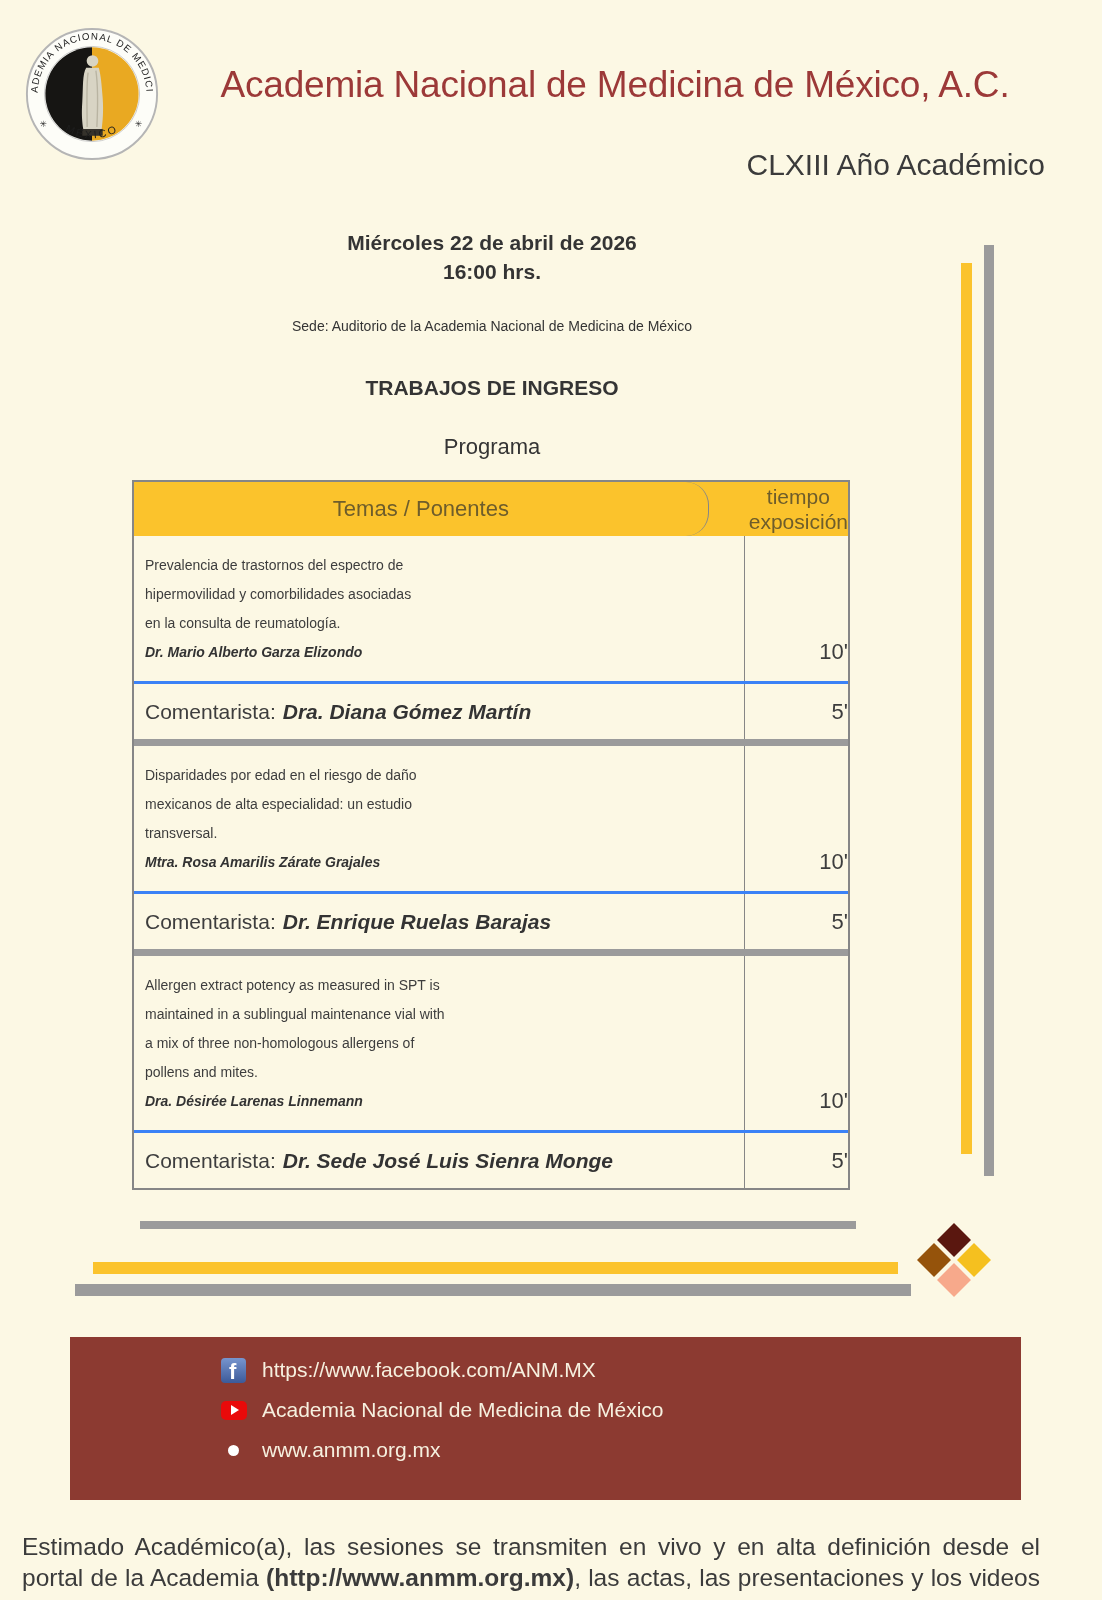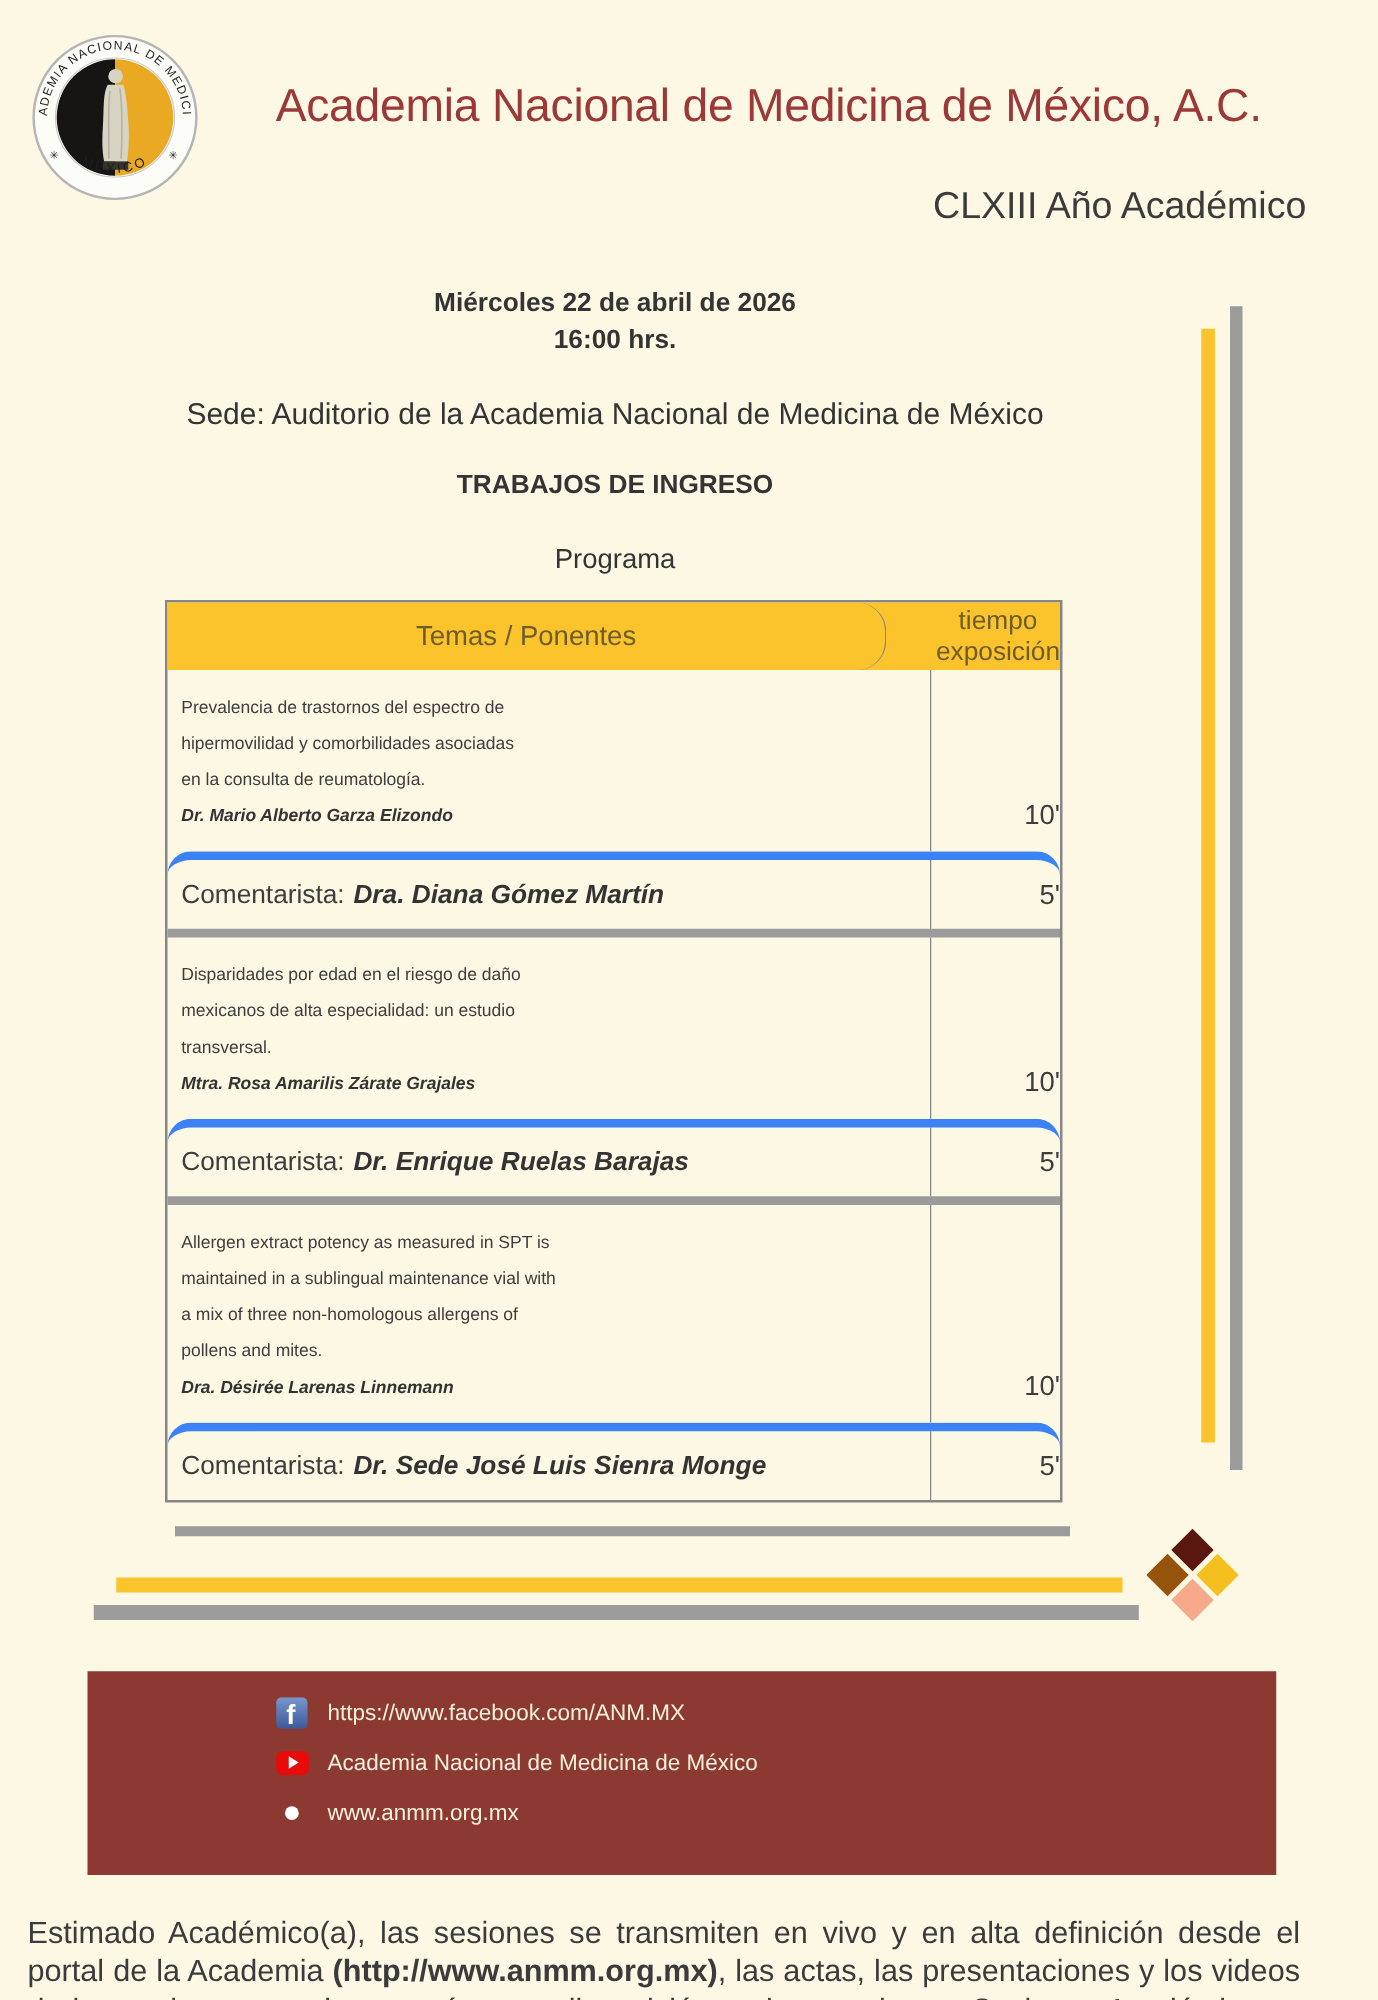--- a/index.html
+++ b/index.html
@@ -15,21 +15,21 @@
     left:150px;top:64px;width:930px;text-align:center;
     font-size:37px;color:#9C3938;letter-spacing:-0.2px;
   }
   .acad-year{
     right:57px;top:148px;font-size:30px;color:#3B3B3B;
   }
 
   
   .center-col{left:0;width:984px;text-align:center;color:#343434;}
   .date-block{top:228px;font-weight:bold;font-size:21px;line-height:29px;}
-  .venue{top:318px;font-size:24px;}
+  .venue{top:318px;font-size:14px;}
   .session-type{top:376px;font-size:21px;font-weight:bold;}
   .program-label{top:434px;font-size:22px;}
 
   
   .ptable{
     left:132px;top:480px;width:718px;box-sizing:border-box;
     border:2px solid #868686;background:#FCF8E4;color:#3D3D3D;
   }
   .phead{display:flex;height:54px;background:#FBC32C;color:#6E5D2B;}
   .phead .hmain{
@@ -39,21 +39,21 @@
   .phead .htime{
     flex:1;display:flex;flex-direction:column;align-items:center;justify-content:center;
     font-size:21px;line-height:25px;margin-left:40px;
   }
   .row{display:flex;}
   .cell-main{width:611px;box-sizing:border-box;border-right:1px solid #868686;}
   .cell-time{flex:1;display:flex;justify-content:flex-end;font-size:22px;}
   .topic-row .cell-main{padding:15px 12px 14px 11px;font-size:14px;line-height:29px;}
   .topic-row .cell-time{align-items:flex-end;padding-bottom:16px;}
   .speaker{font-weight:bold;font-style:italic;color:#333;}
-  .comm-row{border-top:7px solid #3b82f6;height:55px;border-radius:19px;}
+  .comm-row{border-top:3px solid #3b82f6;height:55px;}
   .comm-row .cell-main{display:flex;align-items:center;padding:0 12px 0 11px;font-size:21px;}
   .comm-row .cell-time{align-items:center;}
   .comm-label{margin-right:7px;}
   .block-divider{height:7px;background:#9B9B9B;}
   .table-shadow{left:140px;top:1221px;width:716px;height:8px;background:#9B9B9B;}
 
   
   .vbar-gray{left:984px;top:245px;width:10px;height:931px;background:#9B9B9B;}
   .vbar-yellow{left:961px;top:263px;width:11px;height:891px;background:#FBC32C;}
   .hbar-yellow{left:93px;top:1262px;width:805px;height:12px;background:#FBC32C;}
@@ -65,21 +65,21 @@
   .d-top{left:26px;top:6px;background:#5A170F;}
   .d-left{left:6px;top:26px;background:#95530B;}
   .d-right{left:46px;top:26px;background:#F5C01F;}
   .d-bottom{left:26px;top:46px;background:#F7A98B;}
 
   
   .footer-box{
     left:70px;top:1337px;width:951px;height:163px;background:#8C3A31;
     box-sizing:border-box;padding-top:13px;
   }
-  .flink{display:flex;align-items:center;height:40px;margin-left:150px;color:#F6F0DF;font-size:18px;}
+  .flink{display:flex;align-items:center;height:40px;margin-left:150px;color:#F6F0DF;font-size:21px;}
   .icon-slot{width:27px;display:flex;justify-content:center;margin-right:15px;}
   .facebook-icon{width:25px;height:25px;border-radius:4px;background:linear-gradient(#7795CE,#3C5A99);
     color:#fff;font-weight:bold;font-size:22px;overflow:hidden;position:relative;}
   .facebook-icon::before{content:"f";position:absolute;left:8px;top:1px;}
   .youtube-icon{width:26px;height:19px;border-radius:5px;background:#E90A0A;
     display:flex;align-items:center;justify-content:center;}
   .youtube-icon::before{content:"";width:0;height:0;border-left:8px solid #fff;
     border-top:5px solid transparent;border-bottom:5px solid transparent;margin-left:2px;}
   .bullet-icon{width:11px;height:11px;border-radius:50%;background:#fff;}
 

